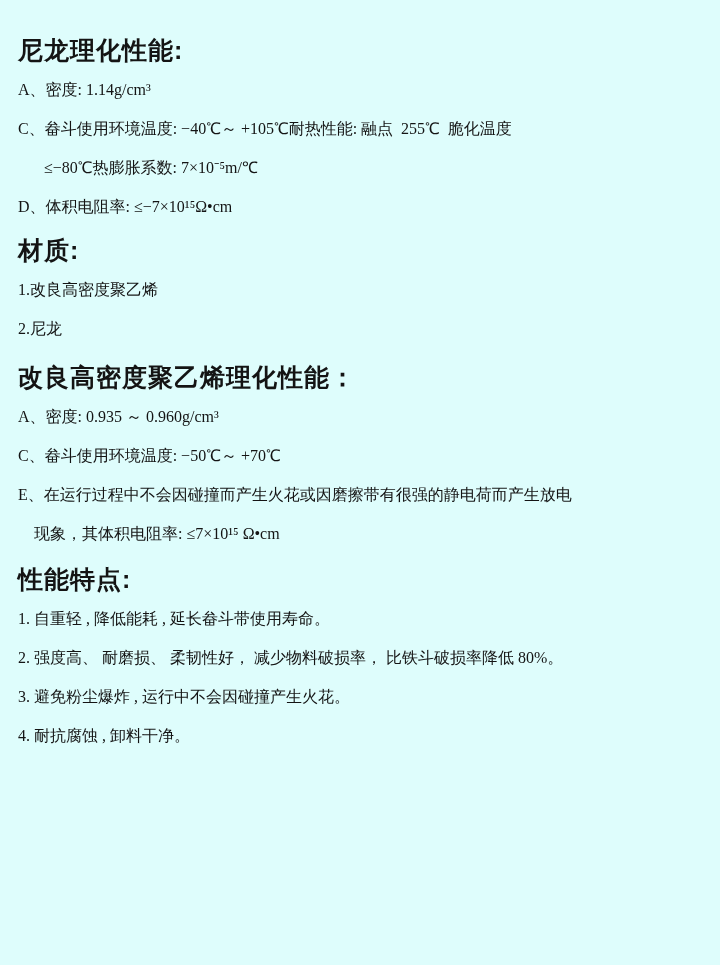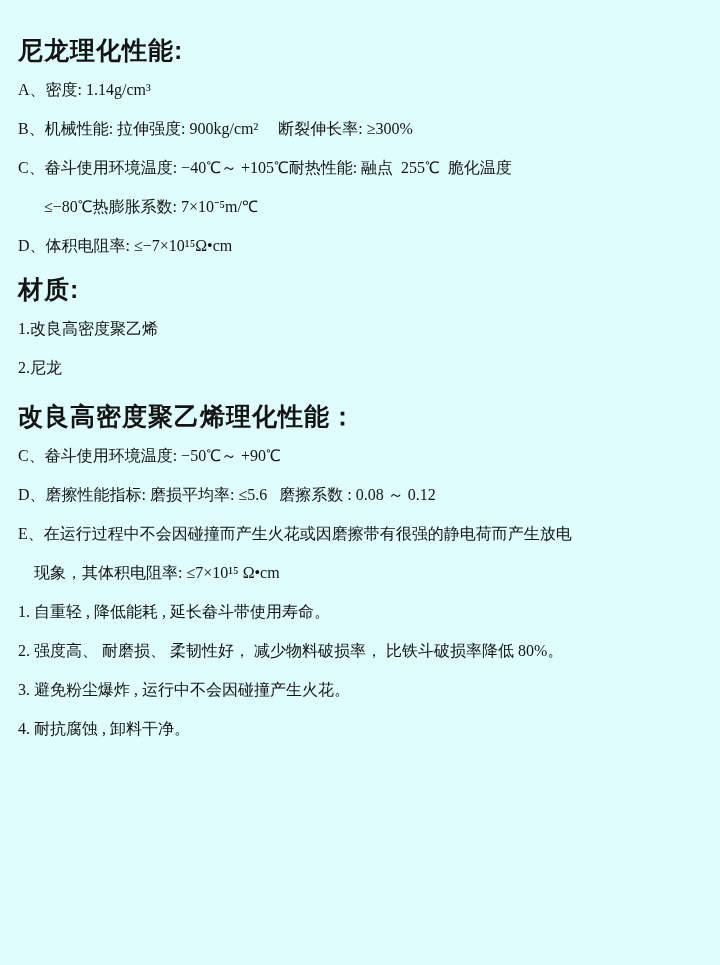--- a/index.html
+++ b/index.html
@@ -42,40 +42,40 @@
   .mt-sec4 { margin-top: 17px; }
 </style>
 </head>
 <body>
 
 <div class="doc">
 
   <section>
     <h2 class="sec-title">尼龙理化性能:</h2>
     <p class="line">A、密度: 1.14g/cm³</p>
-    <p class="line">B、机械性能: 拉伸强度: 900kg/cm²     断裂伸长率: ≥300%</p>
     <p class="line">C、畚斗使用环境温度: −40℃～ +105℃耐热性能: 融点  255℃  脆化温度</p>
     <p class="line indent-26">≤−80℃热膨胀系数: 7×10⁻⁵m/℃</p>
     <p class="line">D、体积电阻率: ≤−7×10¹⁵Ω•cm</p>
   </section>
 
   <section>
     <h2 class="sec-title mt-sec2">材质:</h2>
     <p class="line">1.改良高密度聚乙烯</p>
     <p class="line">2.尼龙</p>
   </section>
 
   <section>
     <h2 class="sec-title mt-sec3">改良高密度聚乙烯理化性能：</h2>
-    <p class="line">C、畚斗使用环境温度: −50℃～ +90℃</p>
-    <p class="line">D、磨擦性能指标: 磨损平均率: ≤5.6   磨擦系数 : 0.08 ～ 0.12</p>
+    <p class="line">A、密度: 0.935 ～ 0.960g/cm³</p>
+    <p class="line">C、畚斗使用环境温度: −50℃～ +70℃</p>
     <p class="line">E、在运行过程中不会因碰撞而产生火花或因磨擦带有很强的静电荷而产生放电</p>
     <p class="line indent-16">现象，其体积电阻率: ≤7×10¹⁵ Ω•cm</p>
   </section>
 
   <section>
+    <h2 class="sec-title mt-sec4">性能特点:</h2>
     <p class="line">1. 自重轻 , 降低能耗 , 延长畚斗带使用寿命。</p>
     <p class="line">2. 强度高、 耐磨损、 柔韧性好， 减少物料破损率， 比铁斗破损率降低 80%。</p>
     <p class="line">3. 避免粉尘爆炸 , 运行中不会因碰撞产生火花。</p>
     <p class="line">4. 耐抗腐蚀 , 卸料干净。</p>
   </section>
 
 </div>
 
 </body></html>

